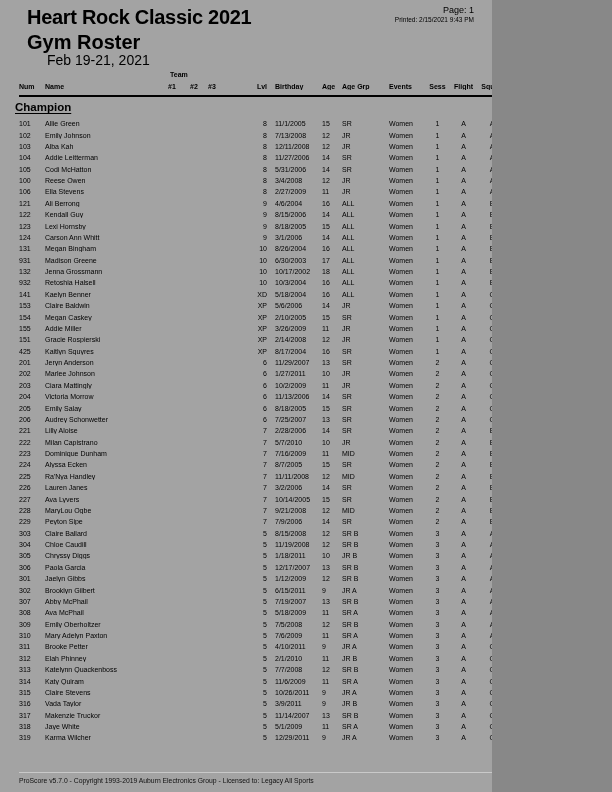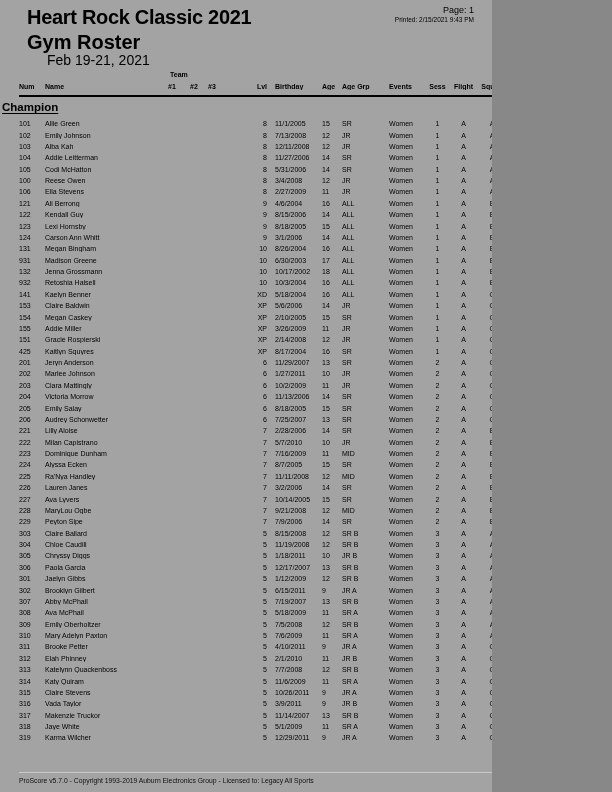--- a/index.html
+++ b/index.html
@@ -22,21 +22,21 @@
   .grid{
     display:grid;
     grid-template-columns:26px 123px 18px 18px 18px 48px 48px 20px 47px 40px 25px 27px 30px 32px 18px 23px;
     font-size:7px;
     white-space:nowrap;
   }
   .thead{position:absolute;left:19px;top:83px;width:561px;font-weight:bold;}
   .headrule{position:absolute;left:19px;top:95px;width:574px;height:2px;background:#000;}
 
   .section{
-    position:absolute;left:2px;top:101px;
+    position:absolute;left:15px;top:101px;
     font-size:11.5px;font-weight:bold;
     text-decoration:underline;
     text-underline-offset:2px;
   }
 
   .rows{position:absolute;left:19px;top:118px;width:561px;}
   .trow{height:11.39px;align-items:center;}
 
   .cell{overflow:hidden;}
   .c-lvl{text-align:right;padding-right:3px;}

